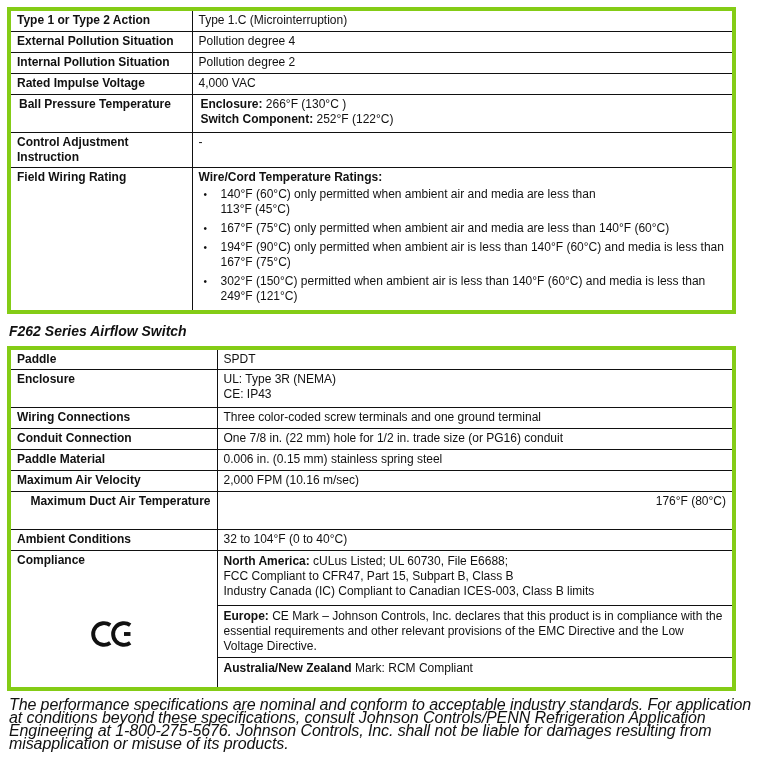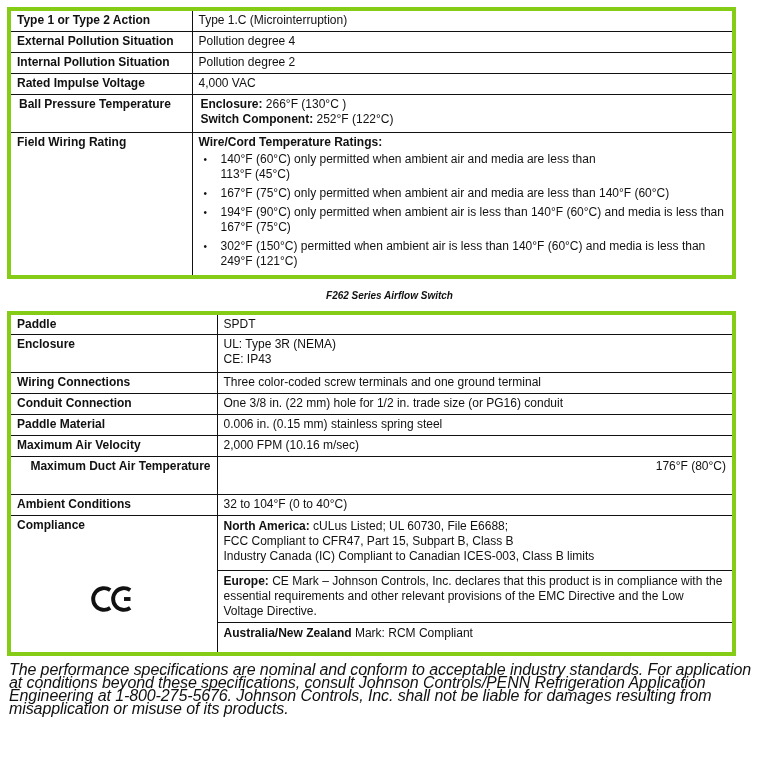--- a/index.html
+++ b/index.html
@@ -55,21 +55,21 @@
 
   
   .fw-head { font-weight: bold; margin-bottom: 2px; }
   .bullet { display: flex; margin: 1px 0 4px 5px; }
   .bullet .marker { flex: none; width: 17px; font-size: 10px; line-height: 15px; }
   .bullet .text { white-space: pre-line; }
 
   
   .section-heading {
     margin: 9px 0 7px 9px;
-    font-size: 10px; font-weight: bold; font-style: italic; line-height: 16px; text-align: center;
+    font-size: 14px; font-weight: bold; font-style: italic; line-height: 16px;
   }
 
   
   td.comp-val { padding: 0; }
   .csec { padding: 3px 6px 3px 6px; box-sizing: border-box; }
   .csec + .csec { border-top: 1.5px solid #111; }
   .csec-na { min-height: 54px; }
   .csec-eu { min-height: 52px; }
   .csec-anz { min-height: 30px; }
   td.comp-label .ce-wrap { margin-top: 52px; text-align: center; }
@@ -110,20 +110,24 @@
         <td class="label">Rated Impulse Voltage</td>
         <td>4,000 VAC</td>
       </tr>
       <tr class="r5">
         <td class="label">Ball Pressure Temperature</td>
         <td>
           <div><span class="b">Enclosure:</span><span> 266°F (130°C )</span></div>
           <div><span class="b">Switch Component:</span><span> 252°F (122°C)</span></div>
         </td>
       </tr>
+      <tr class="r6">
+        <td class="label">Control Adjustment Instruction</td>
+        <td>-</td>
+      </tr>
       <tr class="r7">
         <td class="label">Field Wiring Rating</td>
         <td>
           <div class="fw-head">Wire/Cord Temperature Ratings:</div>
           <div class="bullet">
               <span class="marker">•</span>
               <span class="text">140°F (60°C) only permitted when ambient air and media are less than
 113°F (45°C)</span>
             </div>
           <div class="bullet">
@@ -159,21 +163,21 @@
         <td class="label">Enclosure</td>
         <td class="pre">UL: Type 3R (NEMA)
 CE: IP43</td>
       </tr>
       <tr class="r3">
         <td class="label">Wiring Connections</td>
         <td>Three color-coded screw terminals and one ground terminal</td>
       </tr>
       <tr class="r4">
         <td class="label">Conduit Connection</td>
-        <td>One 3/8 in. (22 mm) hole for 1/2 in. trade size (or PG16) conduit</td>
+        <td>One 7/8 in. (22 mm) hole for 1/2 in. trade size (or PG16) conduit</td>
       </tr>
       <tr class="r5">
         <td class="label">Paddle Material</td>
         <td>0.006 in. (0.15 mm) stainless spring steel</td>
       </tr>
       <tr class="r6">
         <td class="label">Maximum Air Velocity</td>
         <td>2,000 FPM (10.16 m/sec)</td>
       </tr>
       <tr class="r7">

